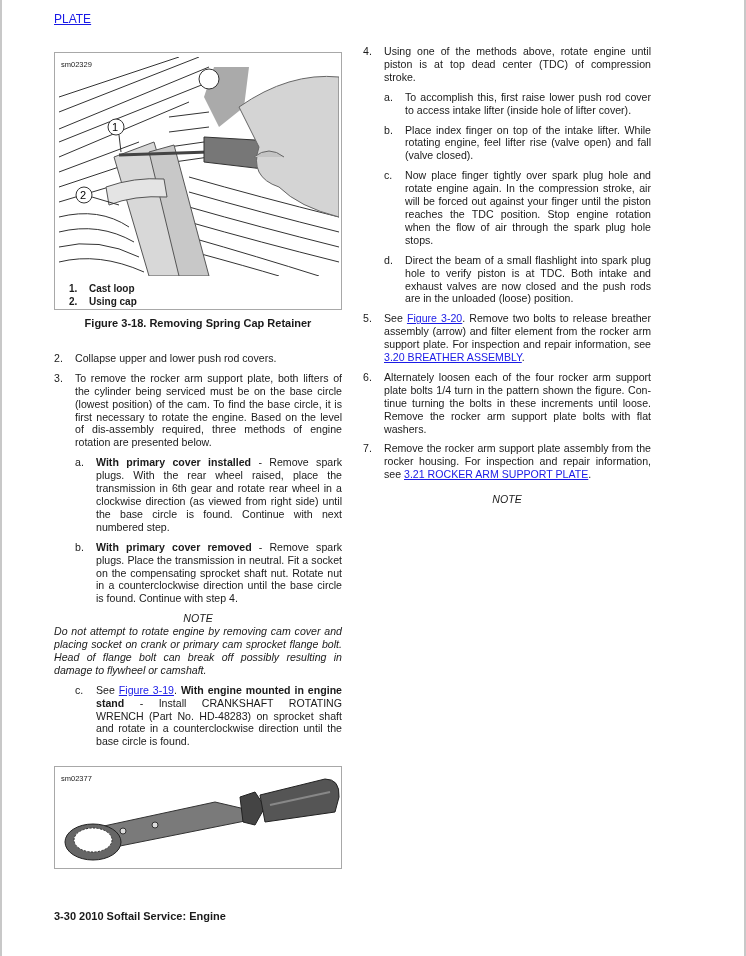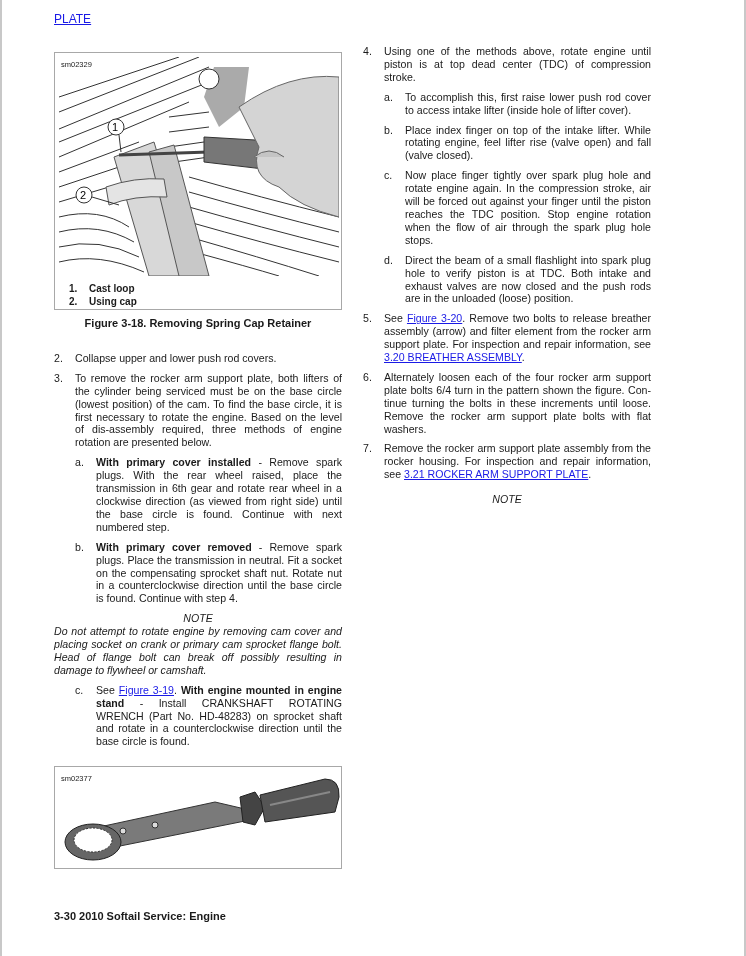--- a/index.html
+++ b/index.html
@@ -155,21 +155,21 @@
       <span class="num">d.</span>
       <span class="txt">Direct the beam of a small flashlight into spark plug hole to verify piston is at TDC. Both intake and exhaust valves are now closed and the push rods are in the unloaded (loose) position.</span>
     </div>
   </div>
   <div class="step">
     <span class="num">5.</span>
     <span class="txt"><span>See </span><a href="#">Figure 3-20</a><span>. Remove two bolts to release breather assembly (arrow) and filter element from the rocker arm support plate. For inspection and repair information, see </span><a href="#">3.20 BREATHER ASSEMBLY</a><span>.</span></span>
   </div>
   <div class="step">
     <span class="num">6.</span>
-    <span class="txt">Alternately loosen each of the four rocker arm support plate bolts 6/4 turn in the pattern shown the figure. Con-tinue turning the bolts in these increments until loose. Remove the rocker arm support plate bolts with flat washers.</span>
+    <span class="txt">Alternately loosen each of the four rocker arm support plate bolts 1/4 turn in the pattern shown the figure. Con-tinue turning the bolts in these increments until loose. Remove the rocker arm support plate bolts with flat washers.</span>
   </div>
   <div class="step">
     <span class="num">7.</span>
     <span class="txt"><span>Remove the rocker arm support plate assembly from the rocker housing. For inspection and repair information, see </span><a href="#">3.21 ROCKER ARM SUPPORT PLATE</a><span>.</span></span>
   </div>
   <div class="note-h" style="margin-top:12px">NOTE</div>
 </div>
 
 <div class="footer">3-30  2010 Softail Service: Engine</div>
 

